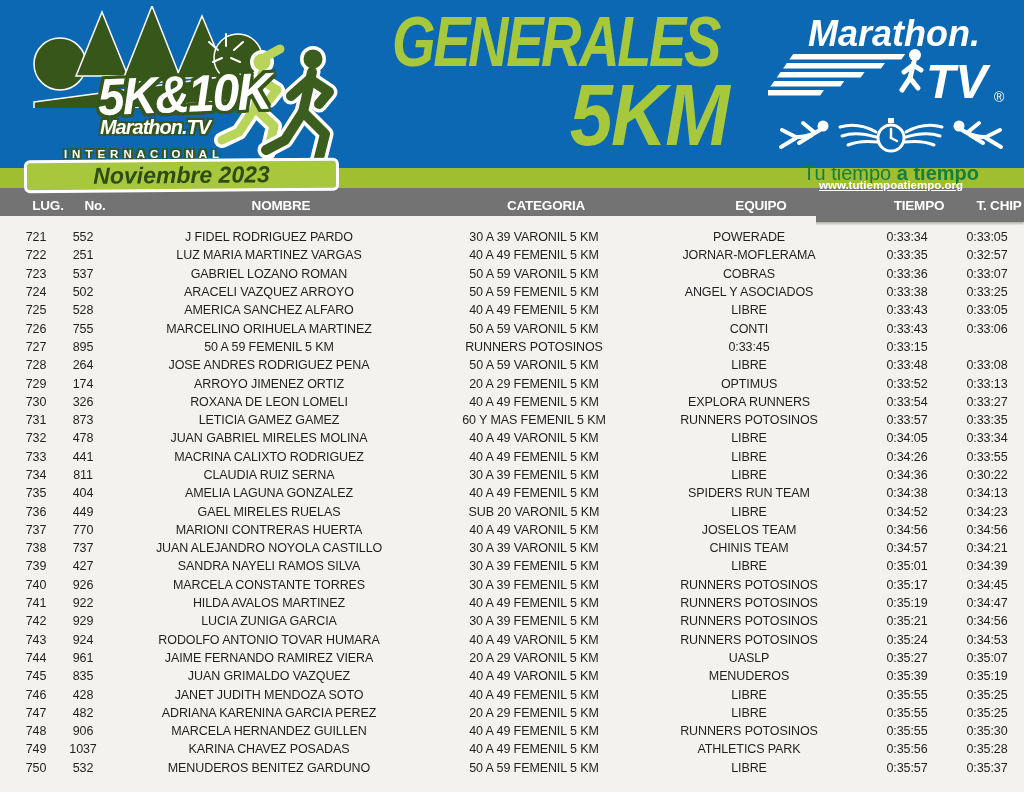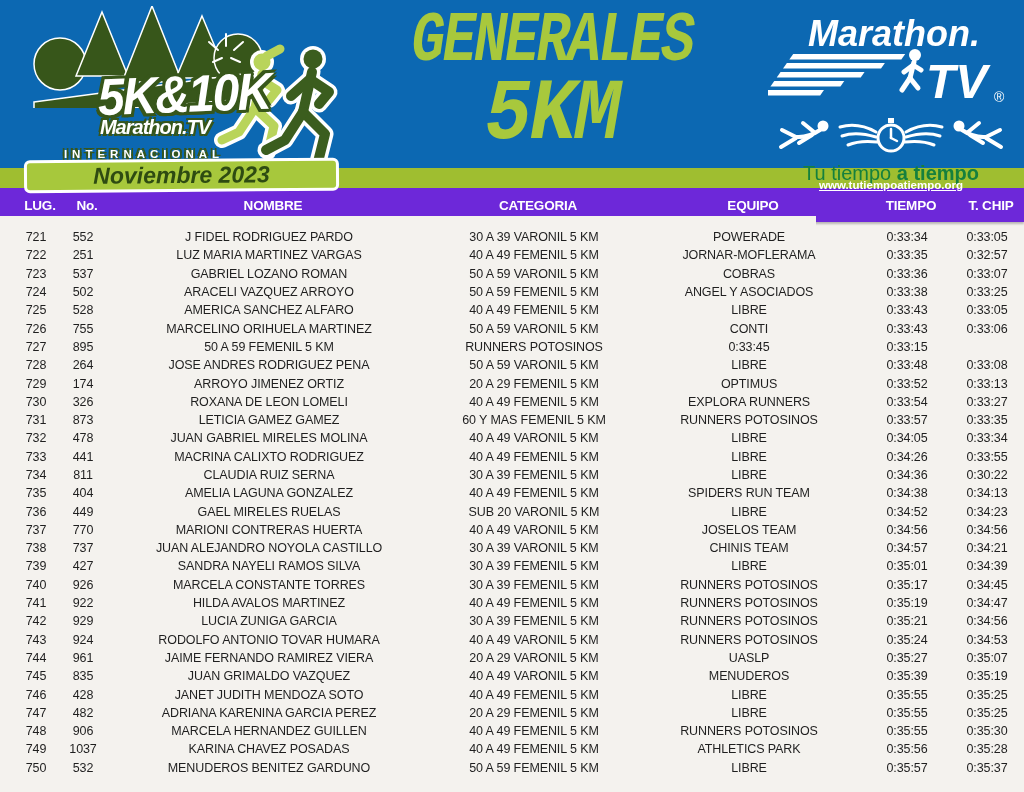--- a/index.html
+++ b/index.html
@@ -3,23 +3,23 @@
 <meta charset="utf-8">
 <style>
   * { margin:0; padding:0; box-sizing:border-box; }
   html,body { width:1024px; height:792px; }
   body { font-family:"Liberation Sans", sans-serif; overflow:hidden; }
   .page { position:relative; width:1024px; height:792px; background:#f4f2ee; }
 
   
   .banner   { position:absolute; left:0; top:0; width:1024px; height:168px; background:#0c68b2; }
   .band     { position:absolute; left:0; top:168px; width:1024px; height:20px; background:#9fbe30; }
-  .thead    { position:absolute; left:0; top:188px; width:1024px; height:34px; background:#6d28d9;
+  .thead    { position:absolute; left:0; top:188px; width:1024px; height:34px; background:#737373;
               display:grid; grid-template-columns:52px 42px 330px 200px 230px 86px 74px;
-              padding-left:14px; align-items:center; box-shadow:0 2px 2px rgba(0,0,0,.25); }
+              padding-left:22px; align-items:center; box-shadow:0 2px 2px rgba(0,0,0,.25); }
   .thead .cell { color:#ffffff; font-weight:700; font-size:13.5px; text-align:center; letter-spacing:-0.2px; }
 
   
   .tbody { position:absolute; left:0; top:216px; width:816px; height:576px; background:#f4f2ee; padding-top:12px; }
   .row   { display:grid; grid-template-columns:52px 42px 330px 200px 230px 86px 74px;
            padding-left:10px; height:18.3px; align-items:center; }
   .row .cell { font-size:12.5px; color:#1f1f1f; text-align:center; white-space:nowrap; letter-spacing:-0.1px; }
 
   
   .logo-left { position:absolute; left:14px; top:2px; width:340px; height:196px; z-index:6; }
@@ -34,21 +34,21 @@
              font-size:20px; font-weight:700; font-style:italic; color:#ffffff; letter-spacing:-1px;
              text-shadow:-2px -2px 0 #37561a, 2px -2px 0 #37561a, -2px 2px 0 #37561a, 2px 2px 0 #37561a; }
   .intl    { position:absolute; left:30px; top:146px; width:200px; text-align:center;
              font-size:11.5px; font-weight:700; color:#ffffff; letter-spacing:5px;
              text-shadow:-2px -2px 0 #37561a, 2px -2px 0 #37561a, -2px 2px 0 #37561a, 2px 2px 0 #37561a; }
   .nov-pill{ position:absolute; left:10px; top:157px; width:315px; height:33px; background:#a7c83c;
              border:3px solid #ffffff; border-radius:6px; display:flex; align-items:center; justify-content:center;
              font-size:23px; font-weight:700; font-style:italic; color:#2e4b12; transform:rotate(-0.5deg); }
 
   
-  .title { position:absolute; left:352px; top:10px; width:400px; text-align:center; z-index:5; color:#a8c83c;font-family:Liberation Mono, monospace; }
+  .title { position:absolute; left:352px; top:10px; width:400px; text-align:right; z-index:5; color:#a8c83c; }
   .title .t1 { font-size:70px; font-weight:700; font-style:italic; letter-spacing:-3px;
                transform:scaleX(.80); transform-origin:center; line-height:64px; }
   .title .t2 { font-size:88px; font-weight:700; font-style:italic; letter-spacing:-2px;
                transform:scaleX(.88); transform-origin:center; line-height:78px; margin-top:2px; }
 
   
   .logo-right { position:absolute; left:768px; top:10px; width:246px; height:186px; z-index:6; color:#fff; }
   .tagline { position:absolute; left:0; top:152px; width:246px; text-align:center; font-size:20px; color:#15803d; }
   .tagline b { font-weight:700; }
   .siteurl { position:absolute; left:0; top:169px; width:246px; text-align:center; font-size:11.5px; font-weight:700; color:#ffffff;text-decoration:underline; }

